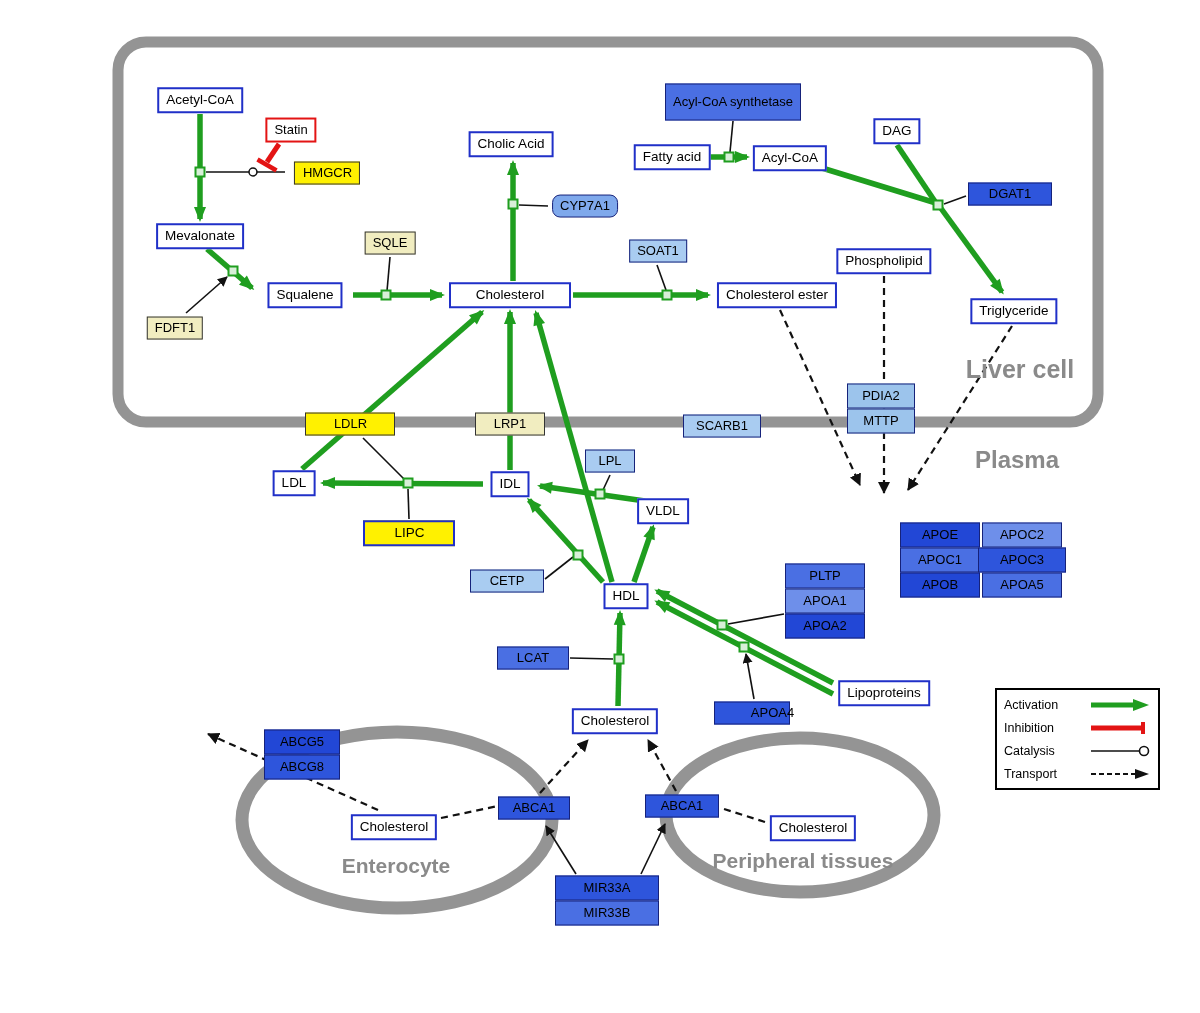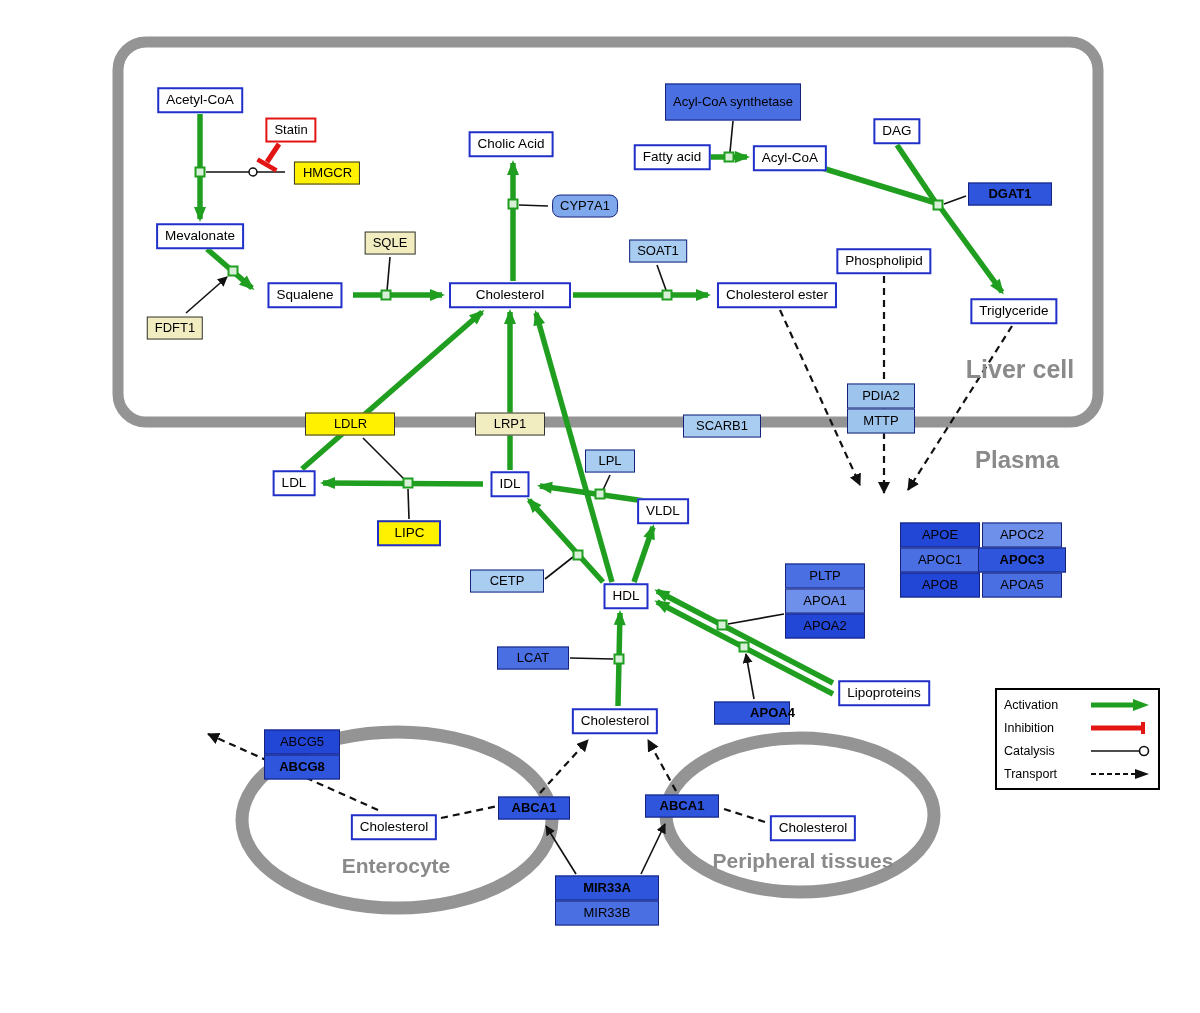--- a/index.html
+++ b/index.html
@@ -12,21 +12,21 @@
         padding:3px 7px;font-size:13px;line-height:1.15;white-space:nowrap;}
   .metab{border:2.5px solid #2030C8;background:#fff;font-size:13.5px;}
   .statin{border:2.5px solid #E31414;background:#fff;}
   .c-yellow{background:#FFF100;padding-left:8px;}
   .c-cream{background:#F1EDC0;border-color:#333;}
   .c-lblue{background:#A9CCF1;}
   .c-lblue2{background:#9CC4EC;}
   .c-mlblue{background:#7FA9EC;}
   .c-ablue{background:#6E8FEA;}
   .c-mblue{background:#4A6FE3;}
-  .c-blue3{background:#2E55DC;font-weight:bold;}
+  .c-blue3{background:#2E55DC;}
   .c-dblue{background:#2247D6;}
   .cell{padding:0 4px;}
   .wrap2{white-space:normal;}
   .region-label{position:absolute;z-index:2;transform:translate(-50%,-50%);
         font-weight:bold;color:#8a8a8a;white-space:nowrap;}
   #legend{position:absolute;z-index:3;left:995px;top:688px;width:165px;height:102px;
         border:2px solid #000;background:#fff;box-sizing:border-box;
         display:flex;flex-direction:column;justify-content:space-around;padding:3px 7px;}
   .legend-row{display:flex;align-items:center;justify-content:space-between;height:18px;}
   .legend-row span{font-size:12.5px;}
@@ -160,21 +160,21 @@
   <div class="node metab" style="left:1014px;top:311px;">Triglyceride</div>
   <div class="node c-lblue2 cell" style="left:881px;top:396px;width:68px;height:25px;">PDIA2</div>
   <div class="node c-lblue2 cell" style="left:881px;top:421px;width:68px;height:25px;">MTTP</div>
   <div class="node c-yellow" style="left:350px;top:424px;width:90px;border-color:#333;">LDLR</div>
   <div class="node c-cream" style="left:510px;top:424px;width:70px;">LRP1</div>
   <div class="node c-lblue" style="left:722px;top:426px;width:78px;">SCARB1</div>
   <div class="node metab" style="left:294px;top:483px;">LDL</div>
   <div class="node metab" style="left:510px;top:484px;">IDL</div>
   <div class="node c-lblue" style="left:610px;top:461px;width:50px;">LPL</div>
   <div class="node metab" style="left:663px;top:511px;">VLDL</div>
-  <div class="node metab c-yellow" style="left:409px;top:533px;width:64px;">LIPC</div>
+  <div class="node metab c-yellow" style="left:409px;top:533px;width:92px;">LIPC</div>
   <div class="node c-lblue" style="left:507px;top:581px;width:74px;">CETP</div>
   <div class="node metab" style="left:626px;top:596px;">HDL</div>
   <div class="node c-mblue cell" style="left:825px;top:576px;width:80px;height:25px;">PLTP</div>
   <div class="node c-ablue cell" style="left:825px;top:601px;width:80px;height:25px;">APOA1</div>
   <div class="node c-dblue cell" style="left:825px;top:626px;width:80px;height:25px;">APOA2</div>
   <div class="node c-dblue cell" style="left:940px;top:535px;width:80px;height:25px;">APOE</div>
   <div class="node c-ablue cell" style="left:1022px;top:535px;width:80px;height:25px;">APOC2</div>
   <div class="node c-mblue cell" style="left:940px;top:560px;width:80px;height:25px;">APOC1</div>
   <div class="node c-blue3 cell" style="left:1022px;top:560px;width:88px;height:25px;">APOC3</div>
   <div class="node c-dblue cell" style="left:940px;top:585px;width:80px;height:25px;">APOB</div>

